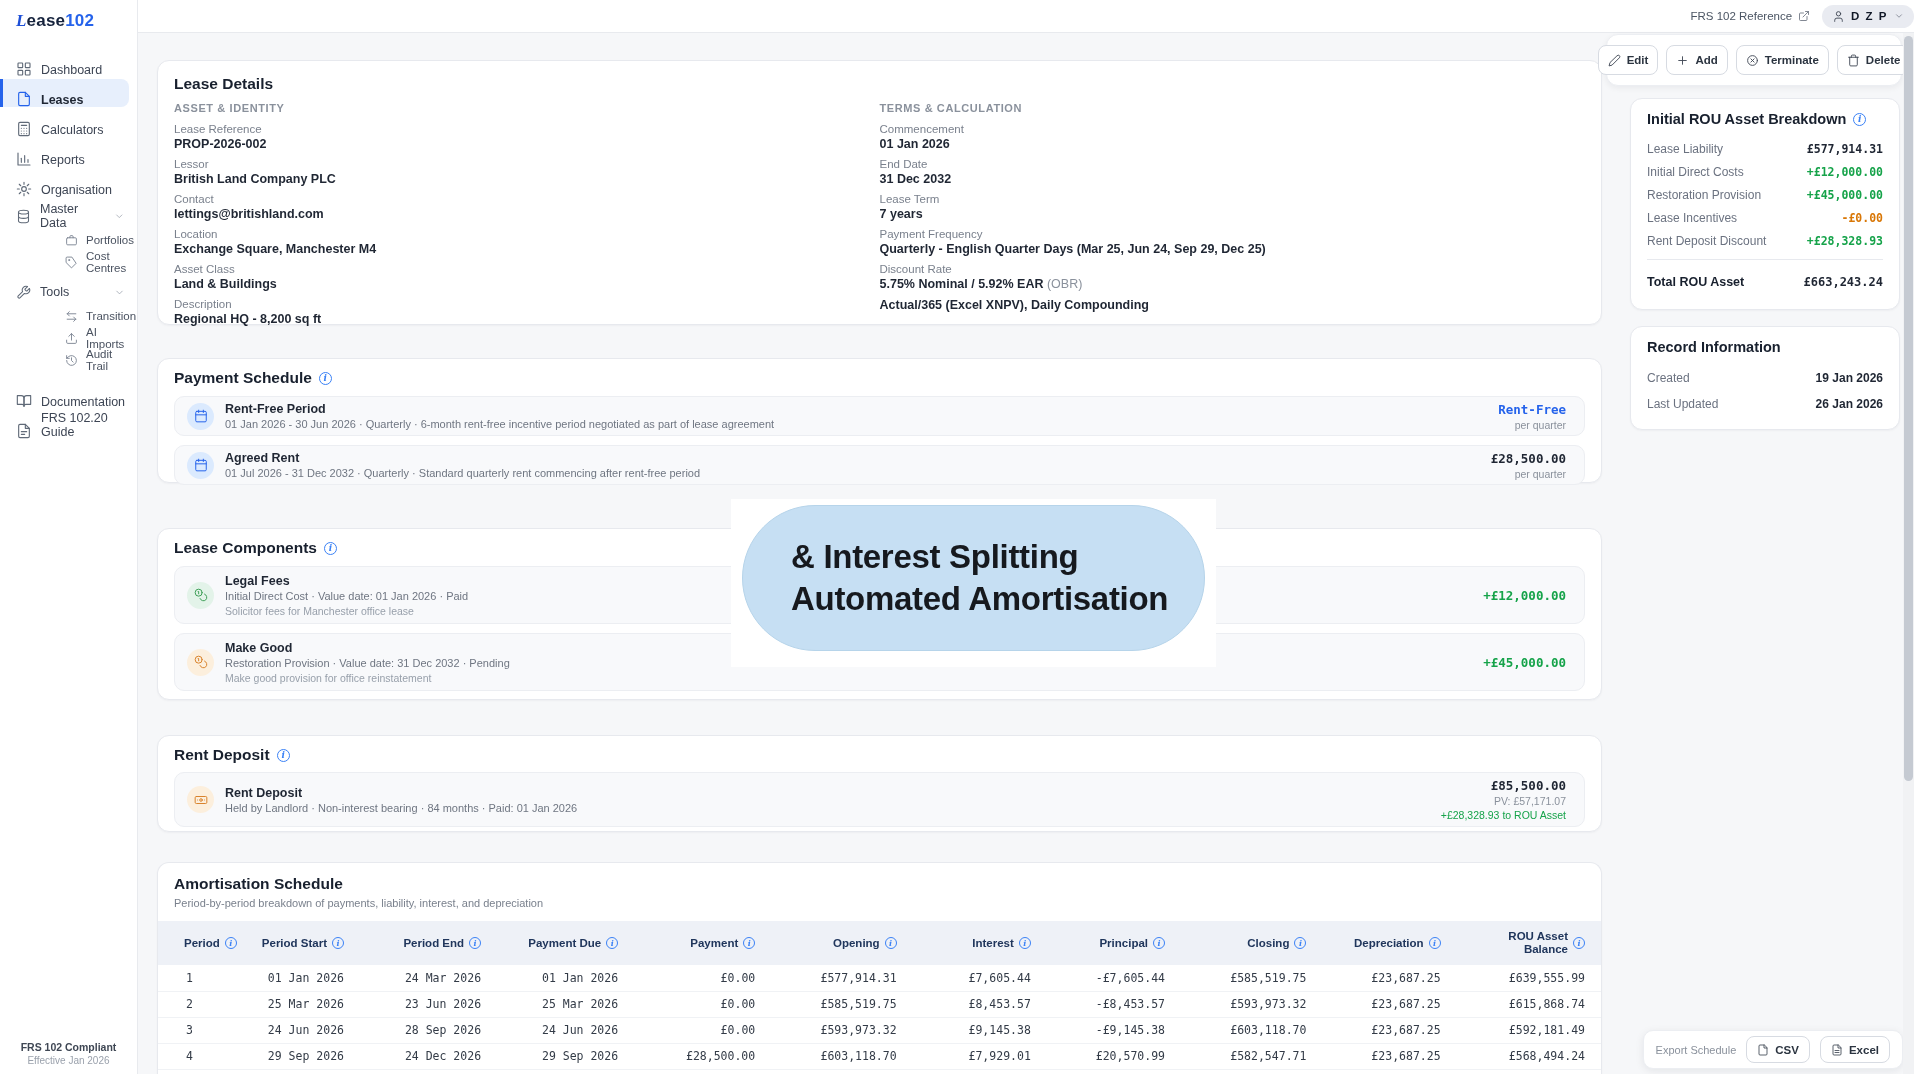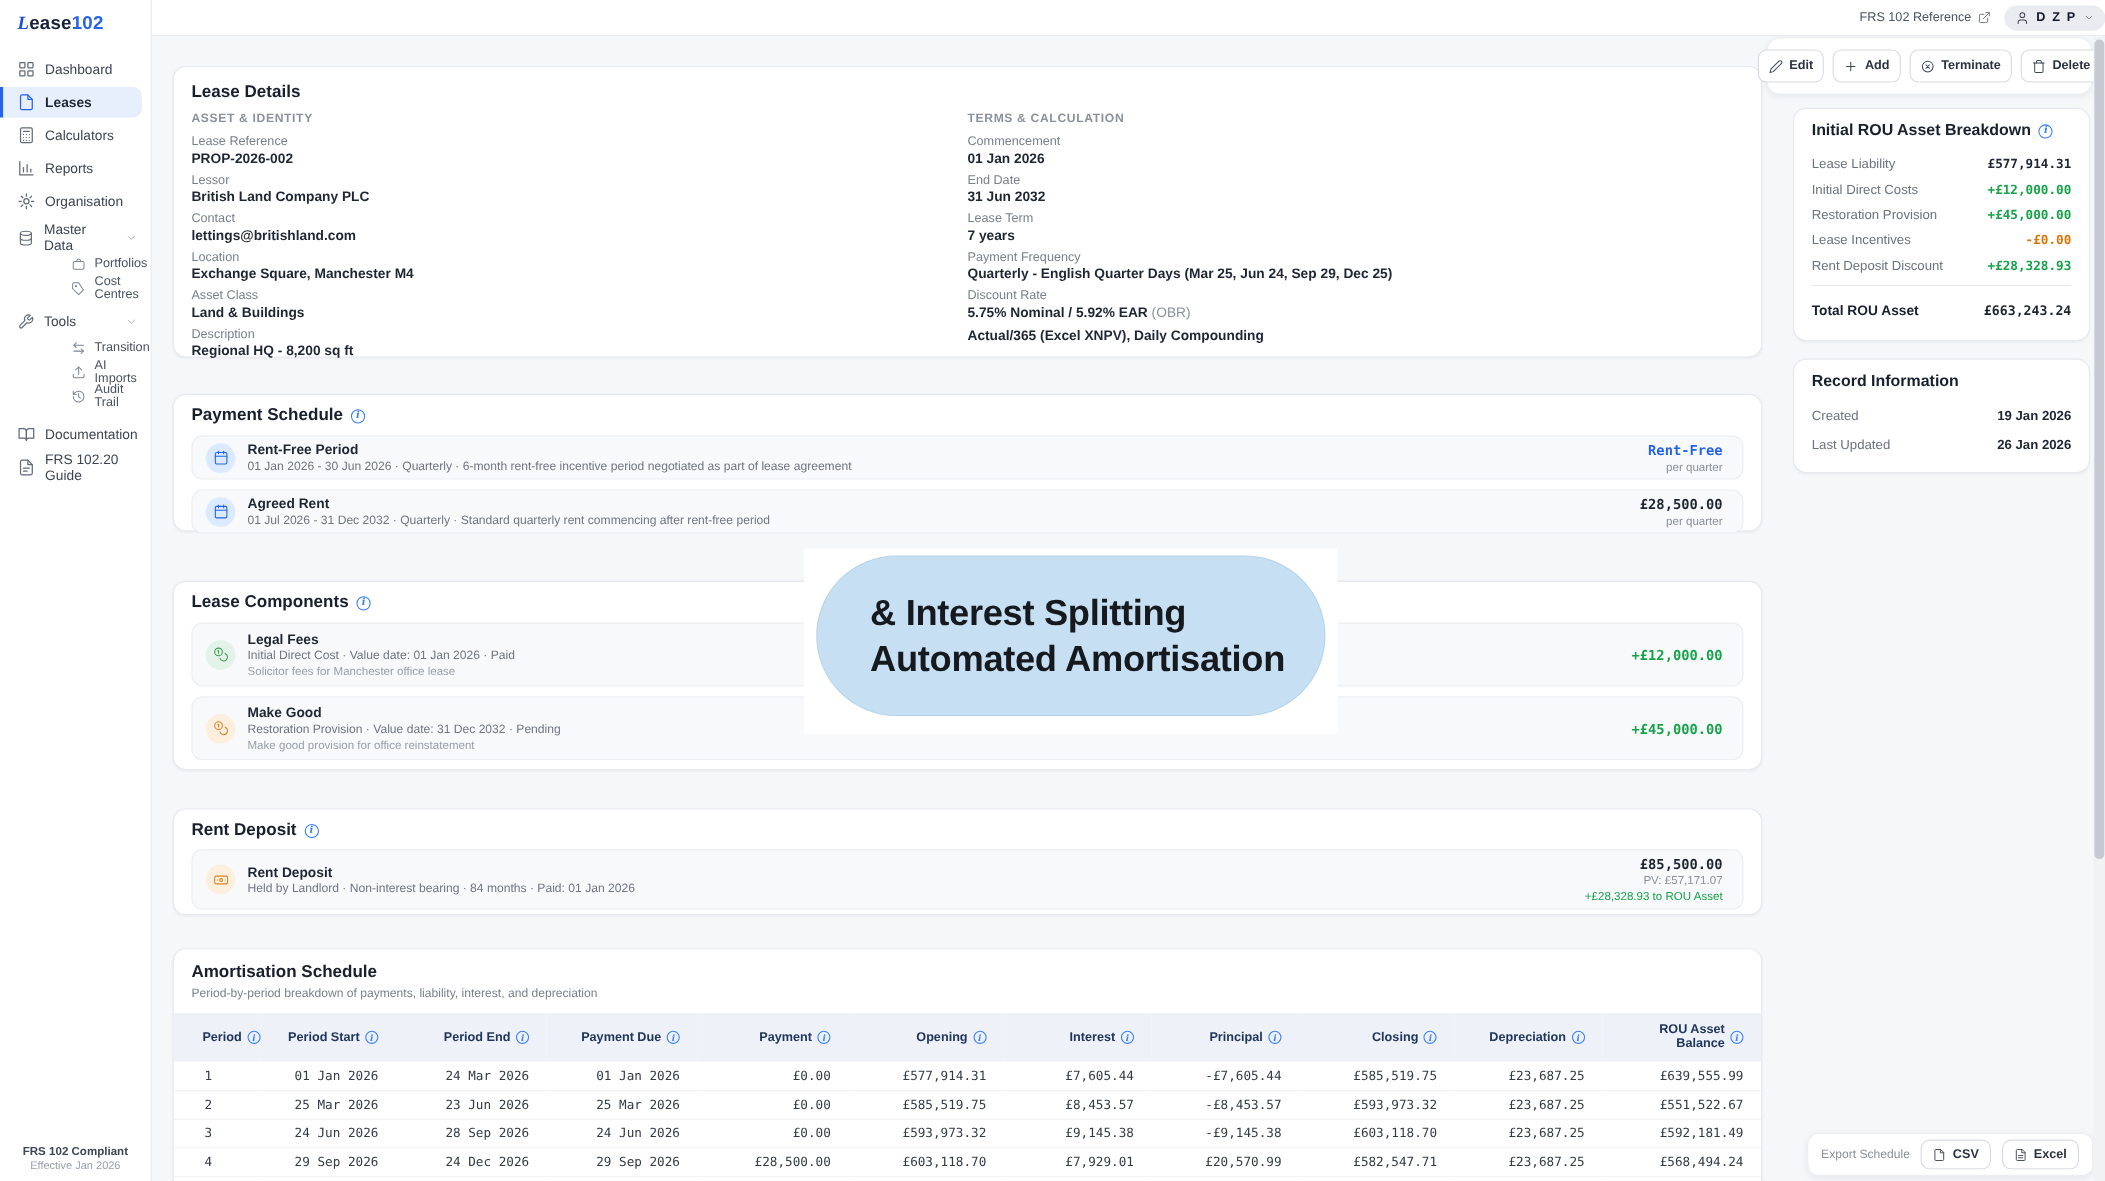--- a/index.html
+++ b/index.html
@@ -9,21 +9,21 @@
   svg { display:block; }
   .ic { stroke:currentColor; fill:none; stroke-width:1.7; stroke-linecap:round; stroke-linejoin:round; }
 
   
   .sidebar { position:absolute; left:0; top:0; width:138px; height:1074px; background:#fff; border-right:1px solid #e8eaee; z-index:5; }
   .logo { padding:11px 16px 6px 16px; font-size:17px; font-weight:bold; letter-spacing:.2px; }
   .logo .l1 { color:#1d4fd7; font-style:italic; font-family:"Liberation Serif",serif; }
   .logo .l2 { color:#15223c; }
   .logo .l3 { color:#2563eb; }
   .nav { margin-top:12px; }
-  .nav-item { display:flex; align-items:center; gap:9px; height:28px; margin:2px 8px 2px 0; padding-left:13px; border-left:3px solid transparent; border-radius:0 8px 8px 0; font-size:12.5px; color:#3d4554; cursor:pointer; }
+  .nav-item { display:flex; align-items:flex-end; gap:9px; height:28px; margin:2px 8px 2px 0; padding-left:13px; border-left:3px solid transparent; border-radius:0 8px 8px 0; font-size:12.5px; color:#3d4554; cursor:pointer; }
   .nav-item .nico { width:16px; height:16px; color:#606a78; flex:0 0 16px; }
   .nav-item.active { background:#e7effc; border-left-color:#2563eb; color:#1f2633; font-weight:bold; }
   .nav-item.active .nico { color:#2563eb; }
   .nav-group { display:flex; align-items:center; gap:9px; height:26px; margin-top:6px; padding-left:16px; padding-right:12px; font-size:12.5px; color:#3d4554; cursor:pointer; }
   .nav-group .nico { width:15px; height:15px; color:#606a78; flex:0 0 15px; }
   .nav-group .chev { margin-left:auto; width:11px; height:11px; color:#9aa1ac; }
   .nav-sub { display:flex; align-items:center; gap:8px; height:22px; padding-left:28px; font-size:11.5px; color:#4a5260; cursor:pointer;margin-left:37px; }
   .nav-sub .nico { width:13px; height:13px; color:#7b8492; flex:0 0 13px; }
   .side-footer { position:absolute; bottom:8px; left:0; width:100%; text-align:center; }
   .side-footer .f1 { font-size:10.5px; font-weight:bold; color:#3f4754; }
@@ -357,21 +357,21 @@
         </div>
     </div>
     <div class="ld-col">
       <div class="sec-head">TERMS &amp; CALCULATION</div>
       <div class="fgroup">
           <div class="flabel">Commencement</div>
           <div class="fvalue">01 Jan 2026</div>
         </div>
       <div class="fgroup">
           <div class="flabel">End Date</div>
-          <div class="fvalue">31 Jun 2032</div>
+          <div class="fvalue">31 Dec 2032</div>
         </div>
       <div class="fgroup">
           <div class="flabel">Lease Term</div>
           <div class="fvalue">7 years</div>
         </div>
       <div class="fgroup">
           <div class="flabel">Payment Frequency</div>
           <div class="fvalue">Quarterly - English Quarter Days (Mar 25, Jun 24, Sep 29, Dec 25)</div>
         </div>
       <div class="fgroup">
@@ -599,21 +599,21 @@
           <td>2</td>
           <td>25 Mar 2026</td>
           <td>23 Jun 2026</td>
           <td>25 Mar 2026</td>
           <td>£0.00</td>
           <td>£585,519.75</td>
           <td>£8,453.57</td>
           <td>-£8,453.57</td>
           <td>£593,973.32</td>
           <td>£23,687.25</td>
-          <td>£551,522.67</td>
+          <td>£615,868.74</td>
         </tr>
         <tr>
           <td>3</td>
           <td>24 Jun 2026</td>
           <td>28 Sep 2026</td>
           <td>24 Jun 2026</td>
           <td>£0.00</td>
           <td>£593,973.32</td>
           <td>£9,145.38</td>
           <td>-£9,145.38</td>

